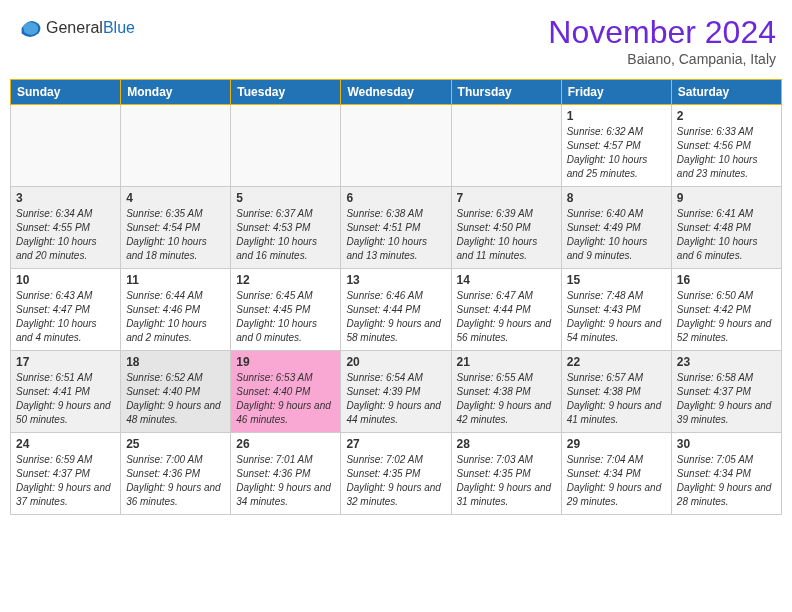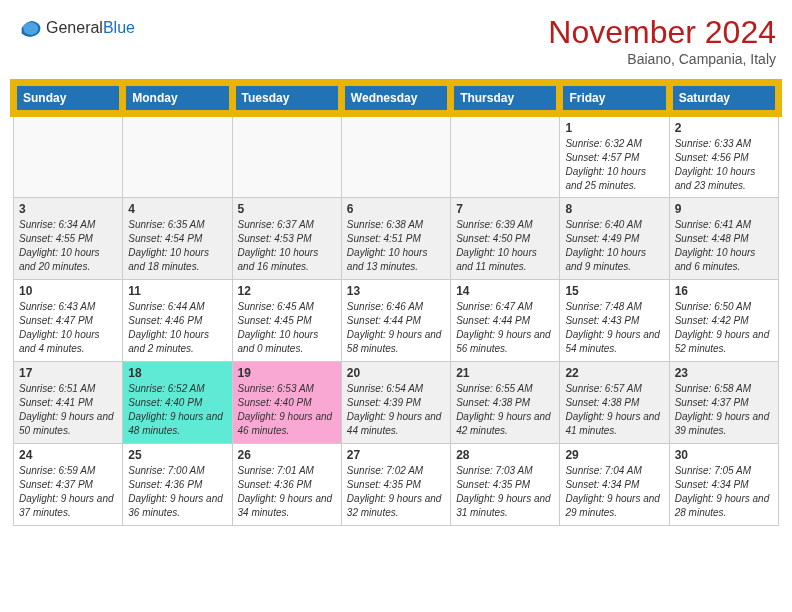--- a/index.html
+++ b/index.html
@@ -25,39 +25,39 @@
     .logo-icon {
       width: 28px;
       height: 28px;
     }
     .title-block {
       text-align: right;
     }
     .month-title {
       font-size: 32px;
       font-weight: normal;
-      color: #b91c1c;
+      color: #6d28d9;
     }
     .subtitle {
       font-size: 14px;
       color: #555;
     }
     table {
       width: 100%;
       border-collapse: collapse;
       table-layout: fixed;
     }
     th {
       background-color: #2272b6;
       color: white;
       text-align: left;
       padding: 5px 6px;
       font-size: 12px;
       font-weight: bold;
-      border: 7px solid #eab308;
+      border: 1px solid #eab308;
     }
     td {
       vertical-align: top;
       padding: 4px 5px;
       border: 1px solid #ccc;
       font-size: 10px;
       color: #333;
       height: 82px;
       background: #fff;
     }
@@ -189,21 +189,21 @@
         <td>
           <span class="day-num">16</span>
           <div class="day-info"><span>Sunrise: 6:50 AM</span><br><span>Sunset: 4:42 PM</span><br><span>Daylight: 9 hours and 52 minutes.</span></div>
         </td>
       </tr>
       <tr>
         <td style="background: rgb(240, 240, 240);">
           <span class="day-num">17</span>
           <div class="day-info"><span>Sunrise: 6:51 AM</span><br><span>Sunset: 4:41 PM</span><br><span>Daylight: 9 hours and 50 minutes.</span></div>
         </td>
-        <td style="background: #5eead4; margin-left: 21px;">
+        <td style="background: #e5e5e5; margin-left: 21px;">
           <span class="day-num">18</span>
           <div class="day-info"><span>Sunrise: 6:52 AM</span><br><span>Sunset: 4:40 PM</span><br><span>Daylight: 9 hours and 48 minutes.</span></div>
         </td>
         <td style="background: #f9a8d4;">
           <span class="day-num">19</span>
           <div class="day-info"><span>Sunrise: 6:53 AM</span><br><span>Sunset: 4:40 PM</span><br><span>Daylight: 9 hours and 46 minutes.</span></div>
         </td>
         <td style="background: rgb(240, 240, 240);">
           <span class="day-num">20</span>
           <div class="day-info"><span>Sunrise: 6:54 AM</span><br><span>Sunset: 4:39 PM</span><br><span>Daylight: 9 hours and 44 minutes.</span></div>

